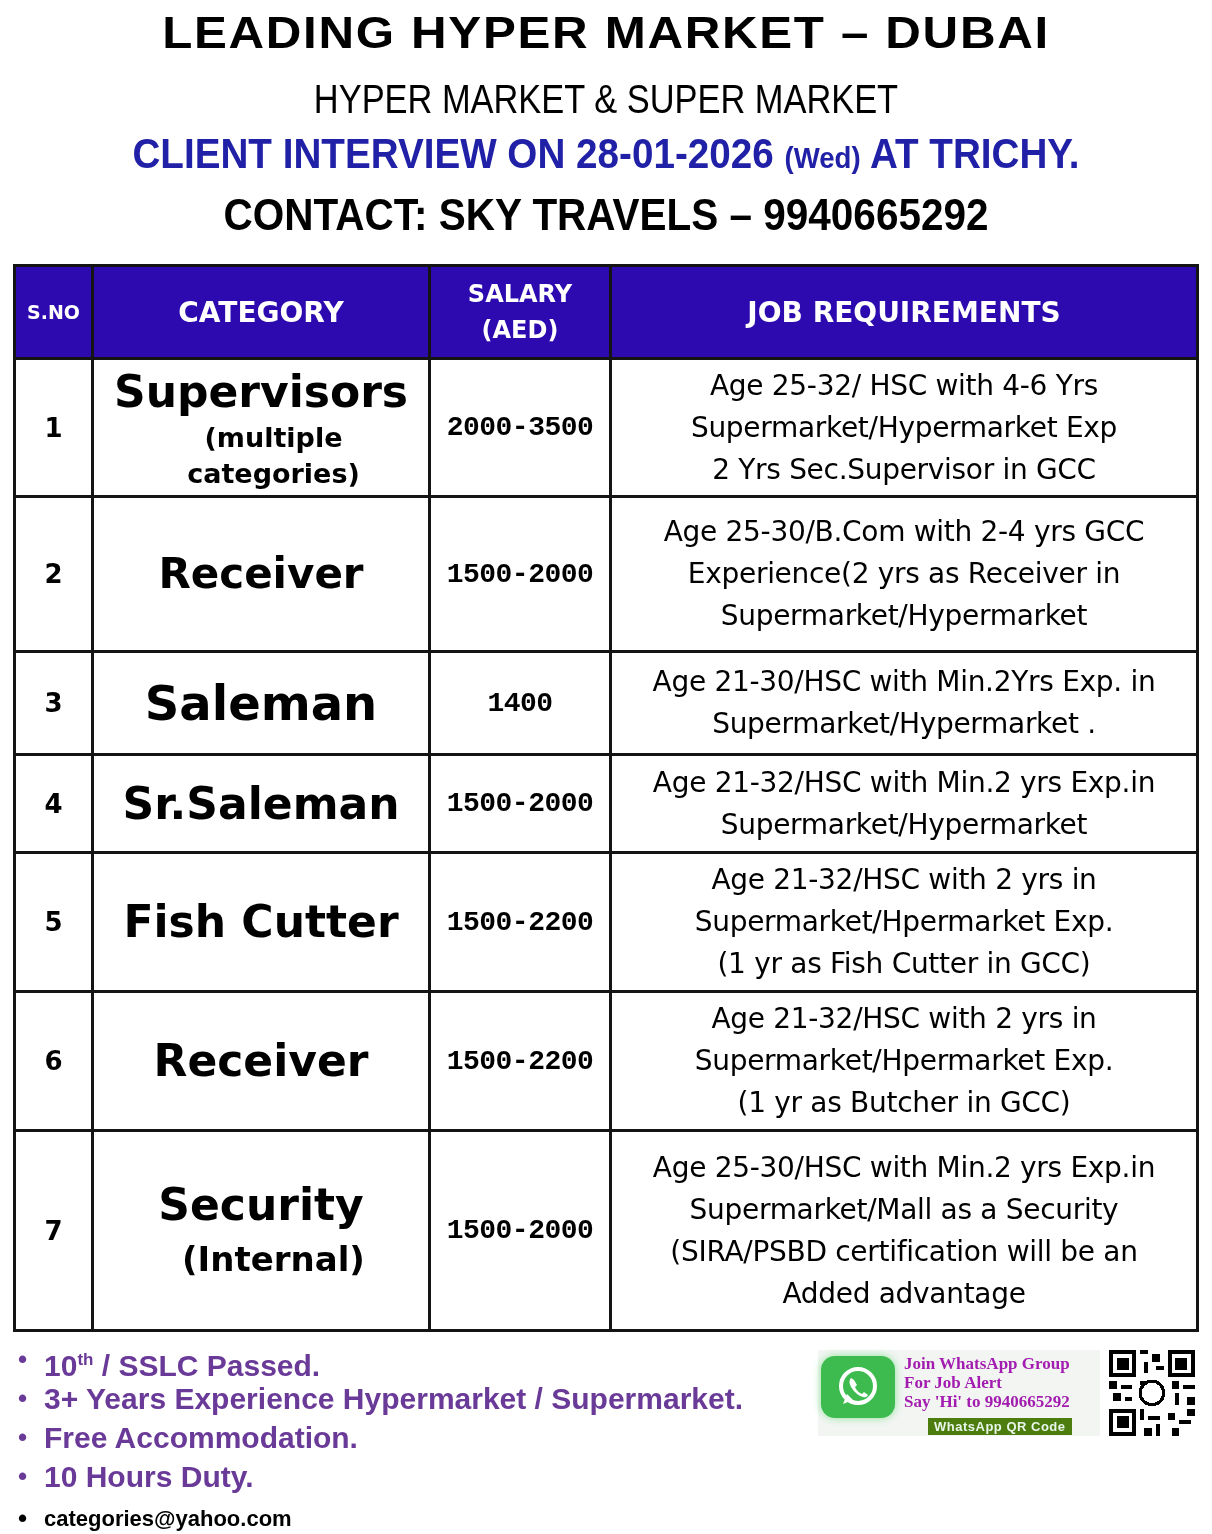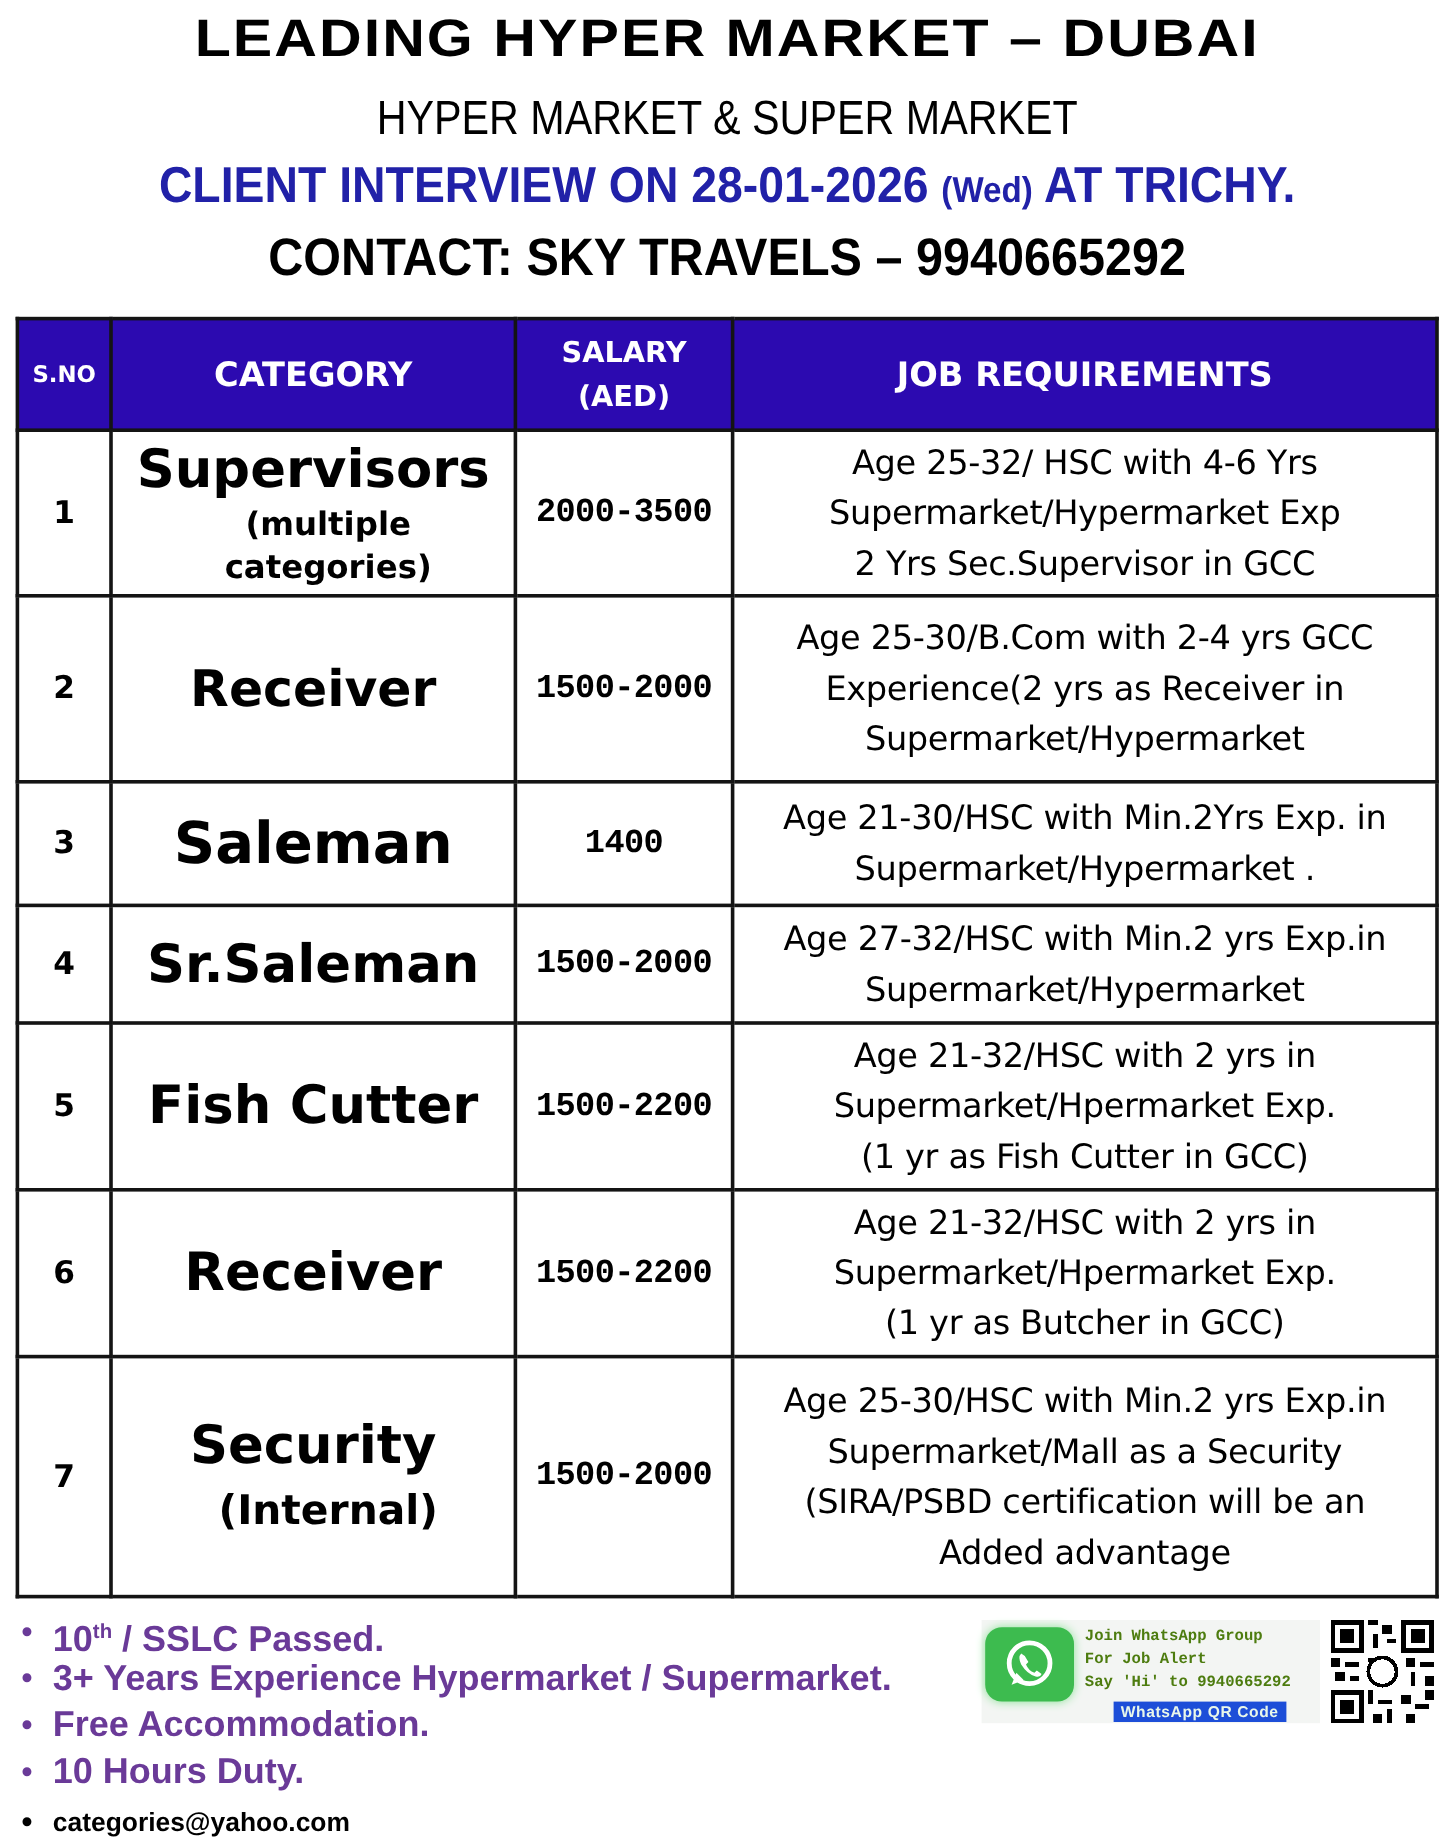--- a/index.html
+++ b/index.html
@@ -27,22 +27,22 @@
 
   ul.perks { position: absolute; left: 14px; top: 1340px; margin: 0; padding: 0; list-style: none; }
   ul.perks li { position: relative; padding-left: 30px; font-weight: 700; color: #6a3a98; font-size: 30px; height: 39px; line-height: 39px; white-space: nowrap; }
   ul.perks li .bullet { position: absolute; left: 4px; top: 0; font-size: 26px; }
   ul.perks li sup { font-size: 17px; }
   ul.perks li.email { color: #000; font-size: 22px; margin-top: 3px; }
   ul.perks li.email .bullet { color: #000; }
 
   .wa-box { position: absolute; left: 818px; top: 1350px; width: 282px; height: 86px; background: #f3f5f3; }
   .wa-icon { position: absolute; left: 3px; top: 6px; width: 74px; height: 62px; border-radius: 14px; background: #3dbb4f; box-shadow: 0 0 8px #8fe29a; display: flex; align-items: center; justify-content: center; }
-  .wa-text { position: absolute; left: 86px; top: 4px; font-family: Liberation Mono, monospace; font-weight: 700; color: #4d7c0f; font-size: 13px; line-height: 19px; white-space: nowrap; }
-  .wa-label { position: absolute; left: 110px; top: 68px; background: #1d4ed8; color: #e9f7ea; font-weight: 700; font-size: 13px; padding: 1px 6px; white-space: nowrap; letter-spacing: 0.5px; }
+  .wa-text { position: absolute; left: 86px; top: 4px; font-family: Liberation Serif, serif; font-weight: 700; color: #a21caf; font-size: 17px; line-height: 19px; white-space: nowrap; }
+  .wa-label { position: absolute; left: 110px; top: 68px; background: #4d7c0f; color: #e9f7ea; font-weight: 700; font-size: 13px; padding: 1px 6px; white-space: nowrap; letter-spacing: 0.5px; }
   .qr { position: absolute; left: 1108px; top: 1350px; width: 88px; height: 86px; }
 </style>
 </head>
 <body>
 
 <div class="hdr hdr-title">LEADING HYPER MARKET – DUBAI</div>
 <div class="hdr hdr-sub">HYPER MARKET &amp; SUPER MARKET</div>
 <div class="hdr hdr-interview">
   <span>CLIENT INTERVIEW ON 28-01-2026</span>
   <span class="small">(Wed)</span>
@@ -92,21 +92,21 @@
       <td class="sno">3</td>
       <td class="cat" style="font-size:48px">Saleman</td>
       <td class="sal">1400</td>
       <td class="req">Age 21-30/HSC with Min.2Yrs Exp. in
 Supermarket/Hypermarket .</td>
     </tr>
     <tr style="height:98px">
       <td class="sno">4</td>
       <td class="cat">Sr.Saleman</td>
       <td class="sal">1500-2000</td>
-      <td class="req">Age 27-32/HSC with Min.2 yrs Exp.in
+      <td class="req">Age 21-32/HSC with Min.2 yrs Exp.in
 Supermarket/Hypermarket</td>
     </tr>
     <tr style="height:139px">
       <td class="sno">5</td>
       <td class="cat">Fish Cutter</td>
       <td class="sal">1500-2200</td>
       <td class="req">Age 21-32/HSC with 2 yrs in
 Supermarket/Hpermarket Exp.
 (1 yr as Fish Cutter in GCC)</td>
     </tr>

